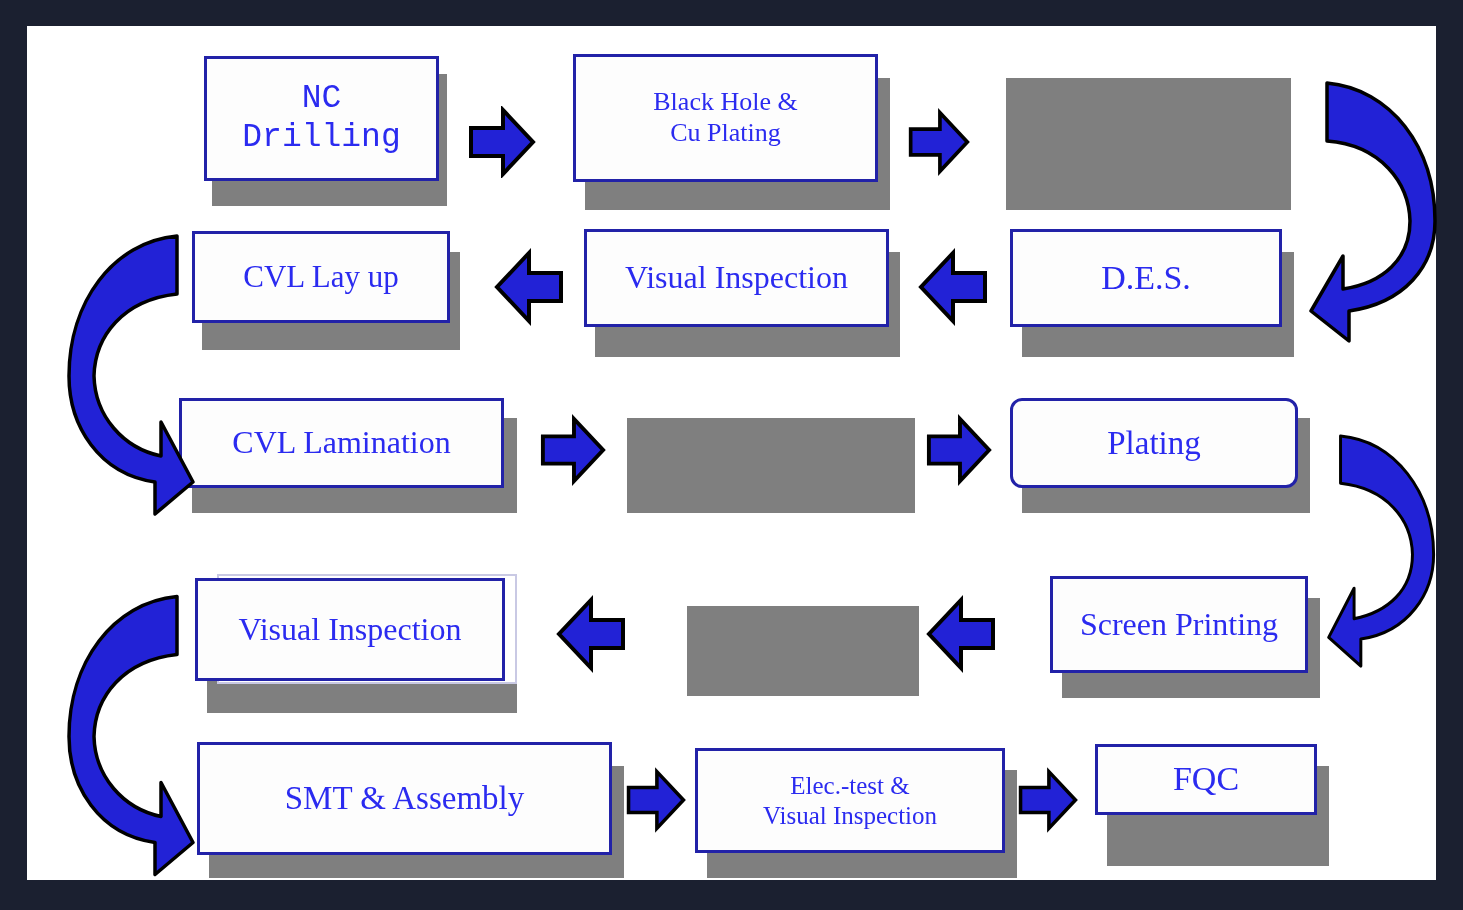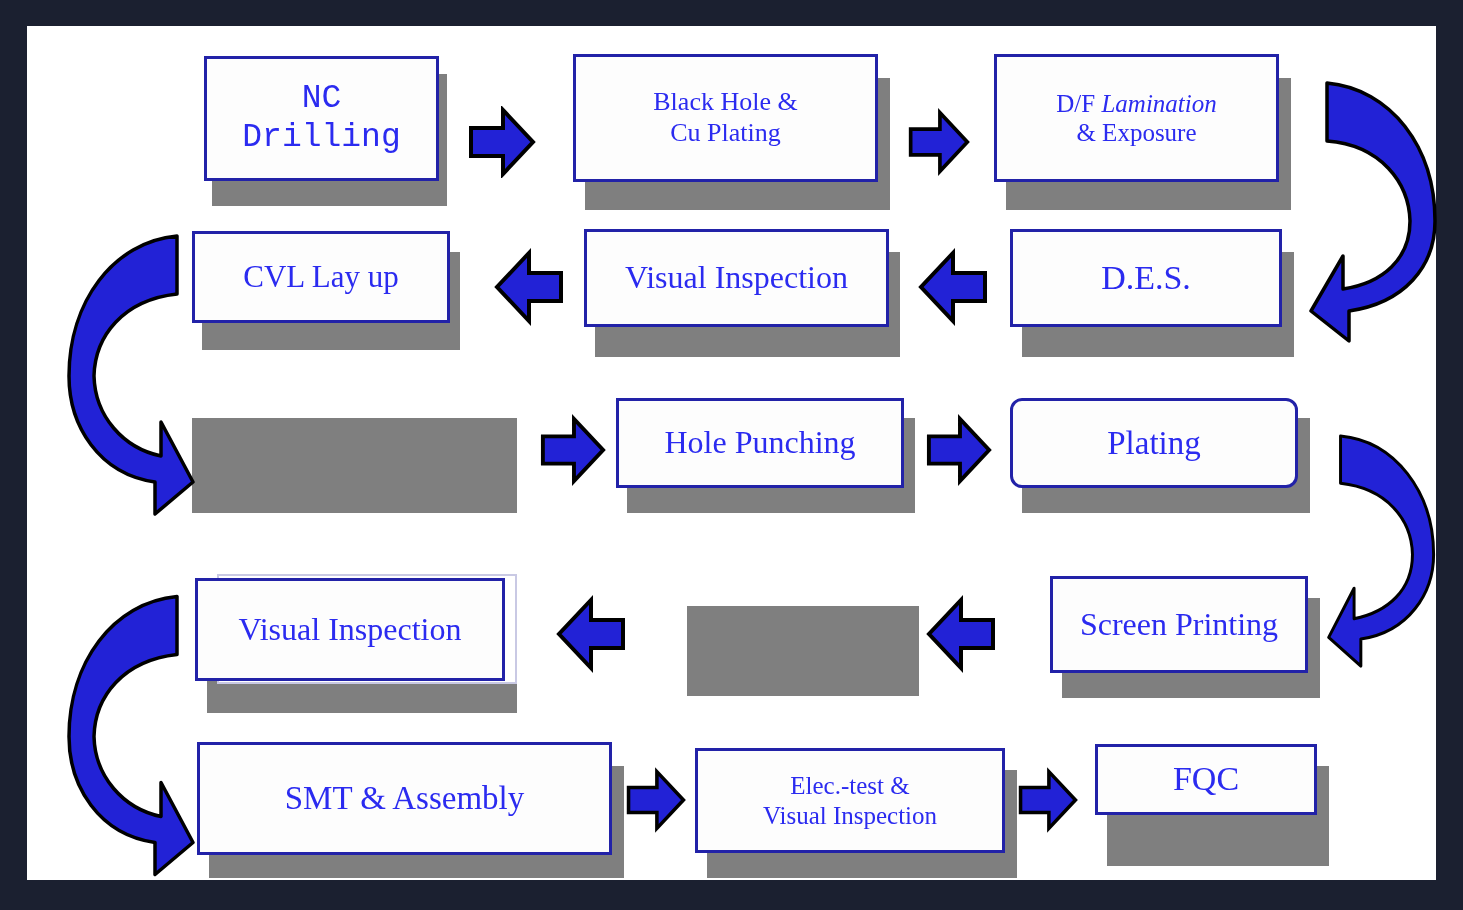--- a/index.html
+++ b/index.html
@@ -76,23 +76,20 @@
   <div class="shadow" style="left:558px;top:52px;width:305px;height:132px;"></div>
   <div class="box f-serif" style="left:546px;top:28px;width:305px;height:128px;font-size:26px;">
     <span class="label"><span>Black Hole &amp;</span><br><span>Cu Plating</span></span>
   </div>
 
   <svg class="arrow" style="left:880px;top:80px;" width="64" height="72" viewBox="0 0 70 72">
     <polygon points="4,22 36,22 36,4 66,36 36,68 36,50 4,50" fill="#2222d6" stroke="#000000" stroke-width="4" stroke-linejoin="miter"></polygon>
   </svg>
 
   <div class="shadow" style="left:979px;top:52px;width:285px;height:132px;"></div>
-  <div class="box f-serif" style="left:967px;top:28px;width:285px;height:128px;font-size:25px;">
-    <span class="label"><span>D/F </span><span class="it">Lamination</span><br><span>&amp; Exposure</span></span>
-  </div>
 
   <svg class="curve" style="left:1282px;top:45px;" width="130" height="275" viewBox="0 0 130 275">
     <path d="M 18,12 L 18,70 C 72,74 100,112 101,150 C 101,188 74,212 34,218 L 34,185 L 2,240 L 40,270 L 40,240
              C 95,232 126,196 126,150 C 126,76 82,18 18,12 Z" fill="#2222d6" stroke="#000000" stroke-width="3.5" stroke-linejoin="round"></path>
   </svg>
 
   <div class="shadow" style="left:175px;top:226px;width:258px;height:98px;"></div>
   <div class="box f-serif" style="left:165px;top:205px;width:258px;height:92px;font-size:31px;">
     <span class="label">CVL Lay up</span>
   </div>
@@ -114,29 +111,29 @@
   <div class="box f-serif" style="left:983px;top:203px;width:272px;height:98px;font-size:34px;justify-content:center;">
     <span class="label">D.E.S.</span>
   </div>
 
   <svg class="curve" style="left:38px;top:198px;" width="130" height="300" viewBox="0 0 130 300">
     <path d="M 112,12 L 112,70 C 58,76 30,112 29,152 C 30,192 58,224 96,232 L 96,198 L 128,258 L 90,290 L 90,258
              C 34,250 4,202 4,152 C 4,78 48,18 112,12 Z" fill="#2222d6" stroke="#000000" stroke-width="3.5" stroke-linejoin="round"></path>
   </svg>
 
   <div class="shadow" style="left:165px;top:392px;width:325px;height:95px;"></div>
+  <div class="box f-serif" style="left:152px;top:372px;width:325px;height:90px;font-size:32px;">
+    <span class="label">CVL Lamination</span>
+  </div>
 
   <svg class="arrow" style="left:512px;top:388px;" width="68" height="72" viewBox="0 0 70 72">
     <polygon points="4,22 36,22 36,4 66,36 36,68 36,50 4,50" fill="#2222d6" stroke="#000000" stroke-width="4" stroke-linejoin="miter"></polygon>
   </svg>
 
   <div class="shadow" style="left:600px;top:392px;width:288px;height:95px;"></div>
-  <div class="box f-serif" style="left:589px;top:372px;width:288px;height:90px;font-size:32px;">
-    <span class="label">Hole Punching</span>
-  </div>
 
   <svg class="arrow" style="left:898px;top:388px;" width="68" height="72" viewBox="0 0 70 72">
     <polygon points="4,22 36,22 36,4 66,36 36,68 36,50 4,50" fill="#2222d6" stroke="#000000" stroke-width="4" stroke-linejoin="miter"></polygon>
   </svg>
 
   <div class="shadow" style="left:995px;top:392px;width:288px;height:95px;"></div>
   <div class="box f-serif" style="left:983px;top:372px;width:288px;height:90px;font-size:33px;border-radius:12px;">
     <span class="label">Plating</span>
   </div>
 

